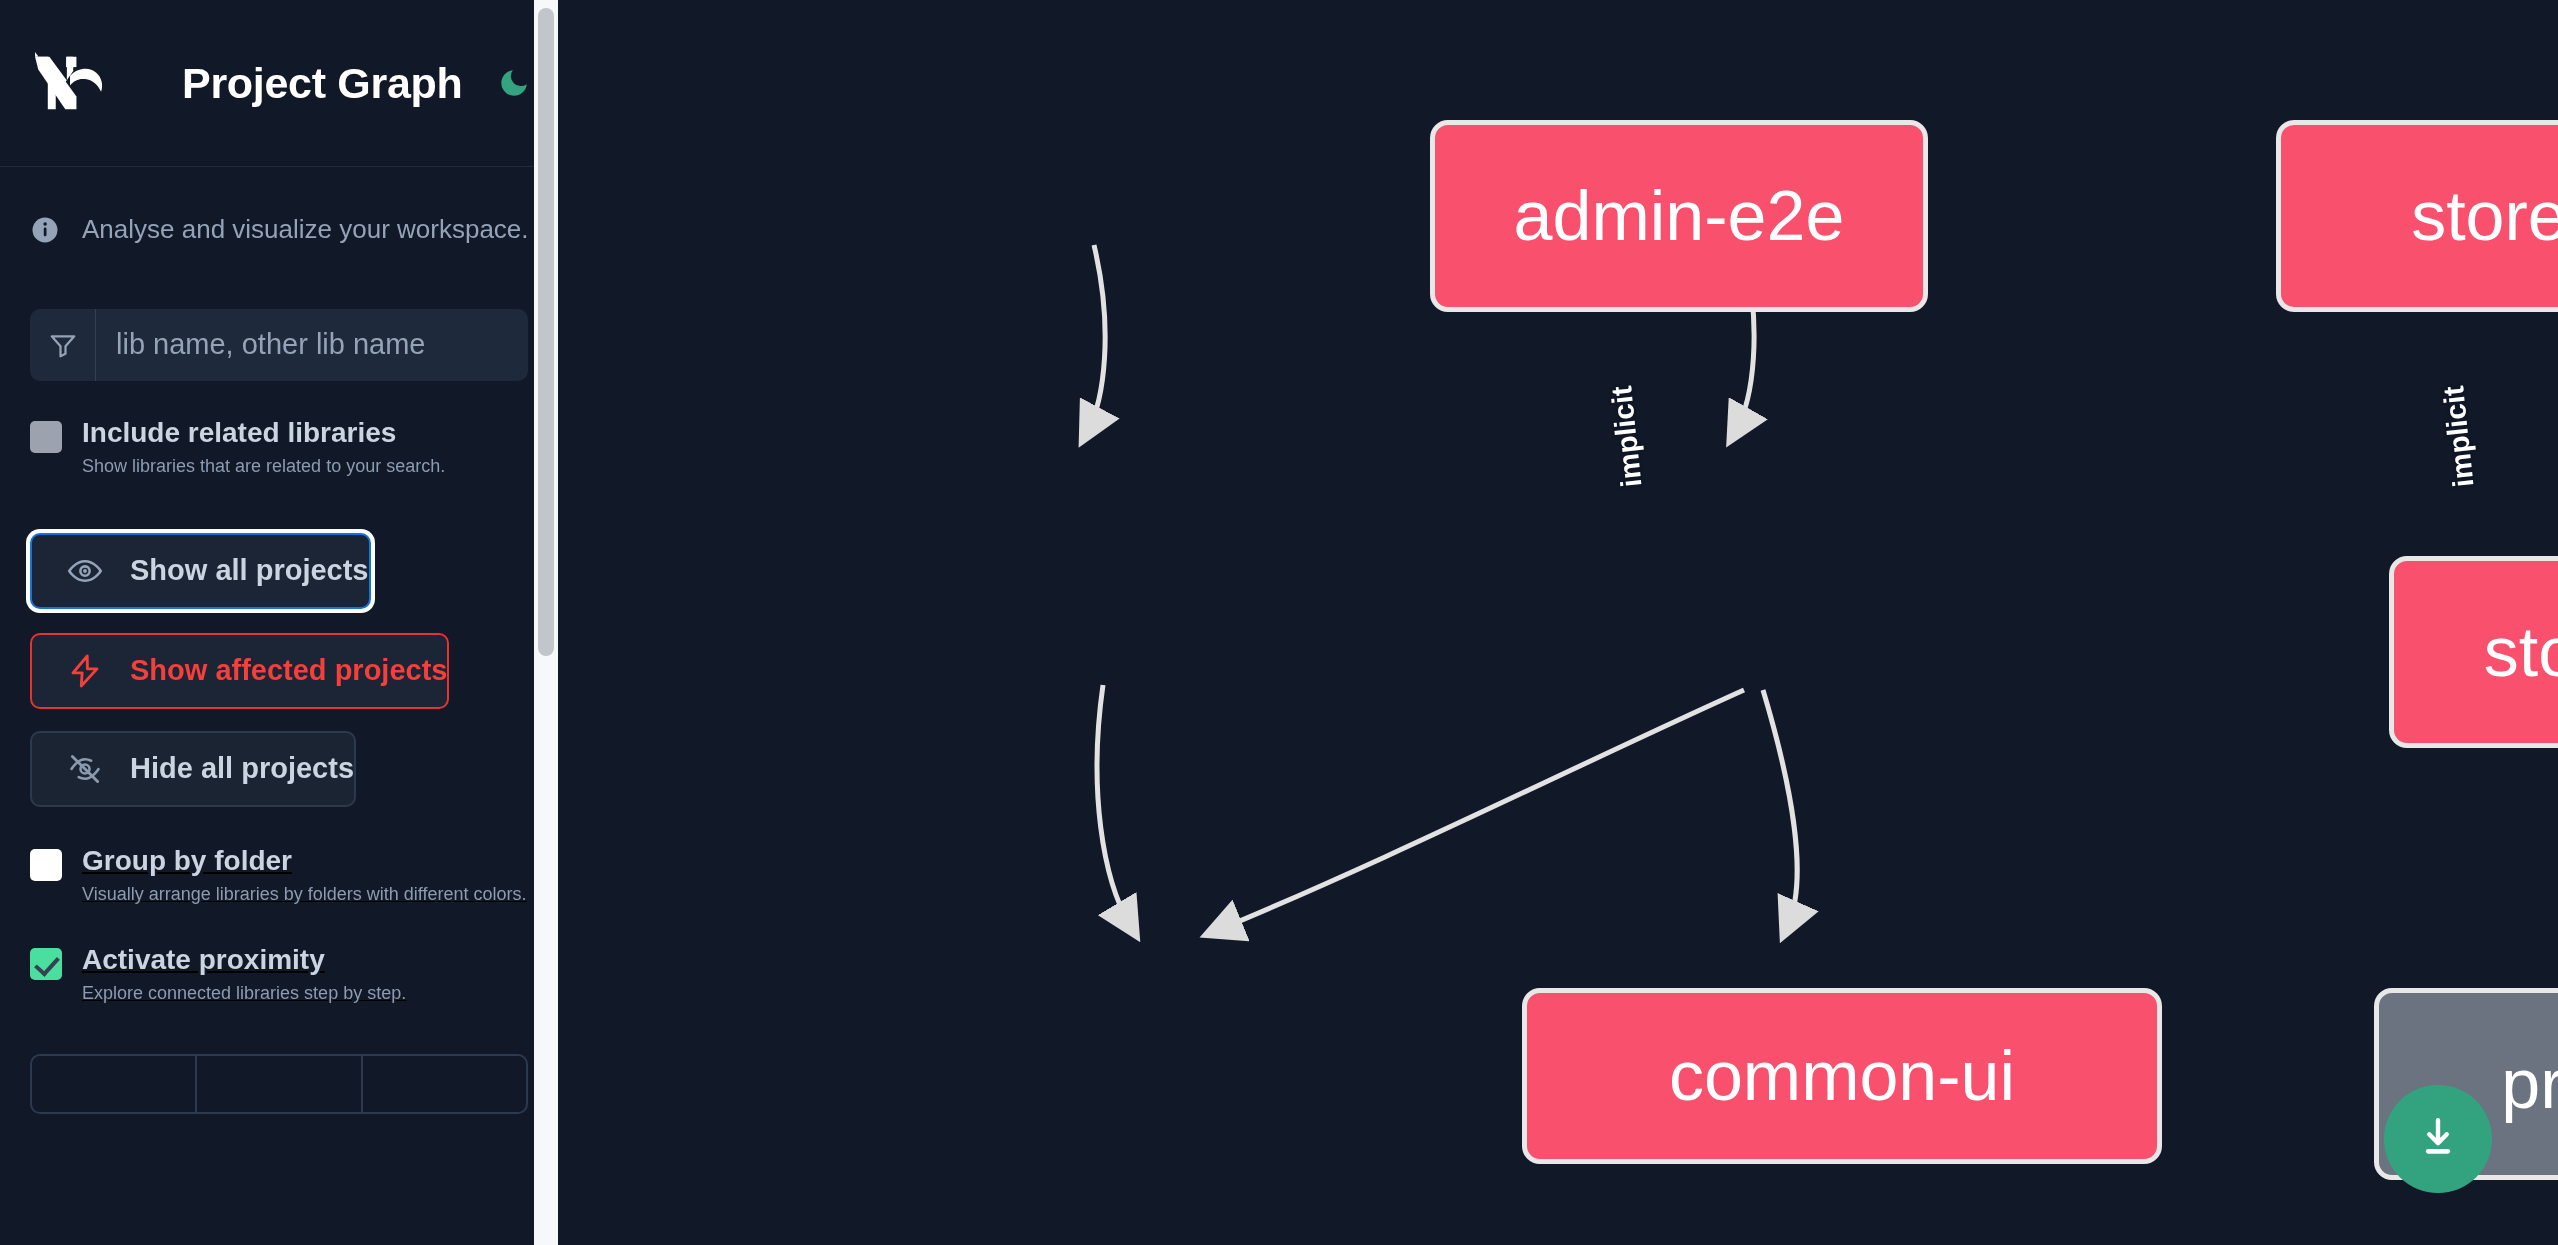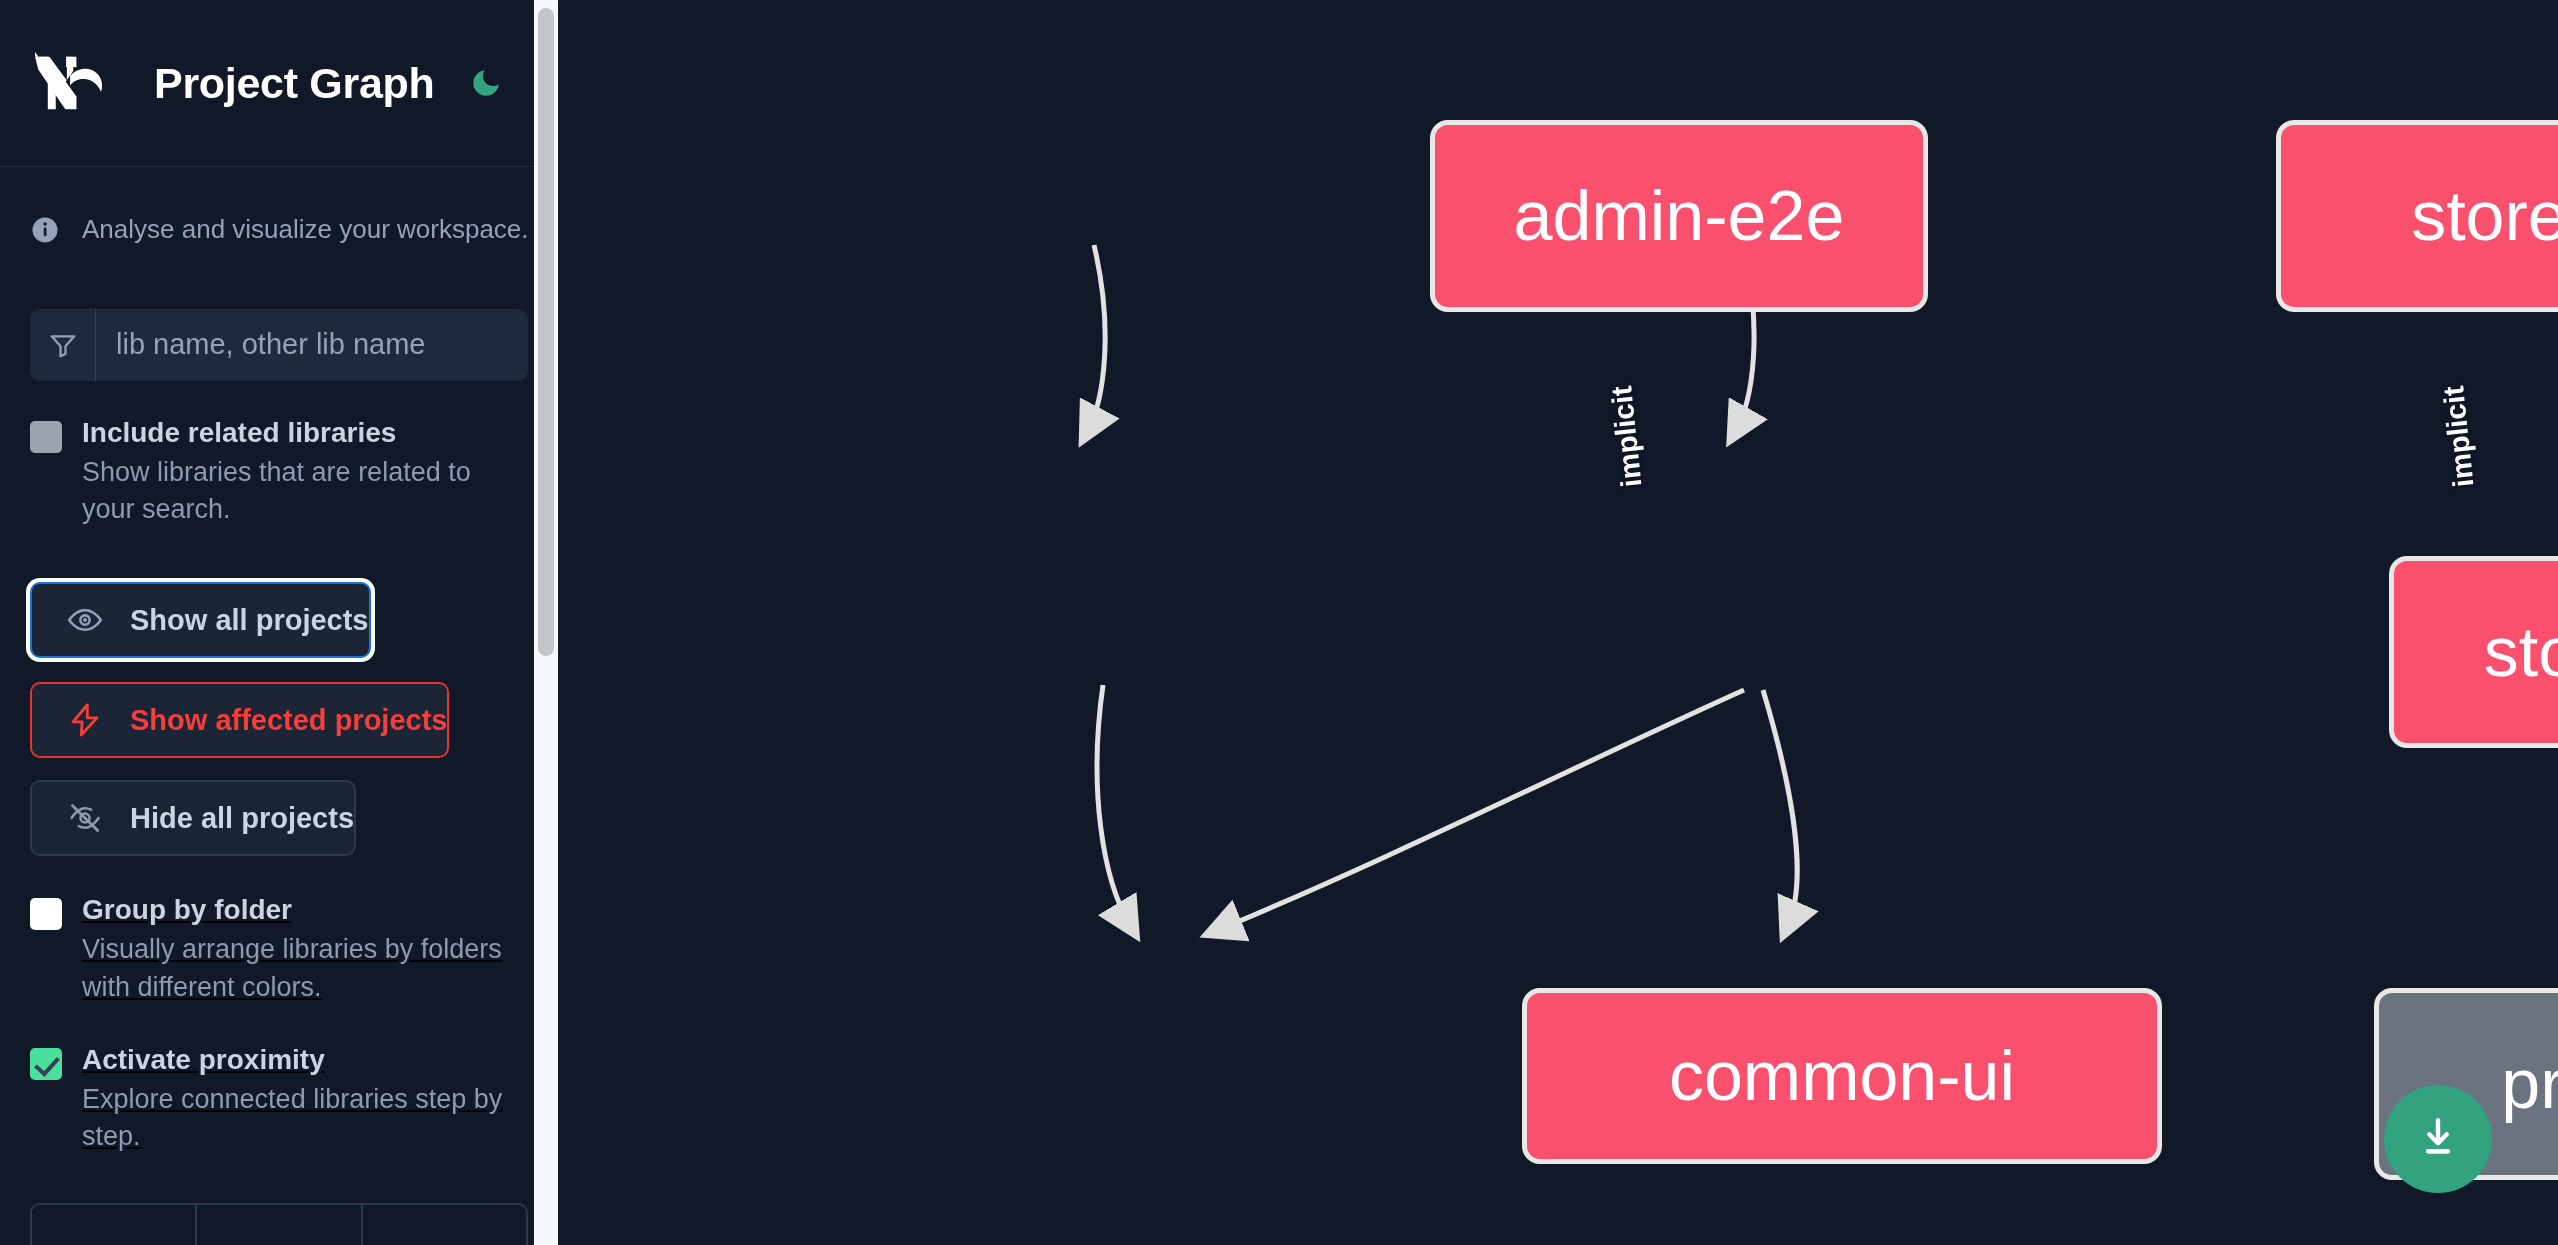--- a/index.html
+++ b/index.html
@@ -26,21 +26,21 @@
     display: flex; align-items: center;
     padding-left: 30px;
     border-bottom: 1px solid #1f2a3b;
   }
   .nx-logo { width: 96px; height: 62px; flex: 0 0 96px; }
   .app-title {
     color: #ffffff;
     font-size: 43px;
     font-weight: 700;
     letter-spacing: -0.3px;
-    margin-left: 28px;
+    margin-left: 56px;
     white-space: nowrap;
   }
   .theme-toggle {
     margin-left: 30px;
     width: 44px; height: 44px;
     display: flex; align-items: center; justify-content: center;
     cursor: pointer;
   }
 
   .sb-tagline {
@@ -112,21 +112,21 @@
   }
   .cb-texts { display: flex; flex-direction: column; justify-content: space-between; }
   .cb-label {
     color: #cbd5e1;
     font-size: 28px;
     font-weight: 700;
     line-height: 1.25;
   }
   .cb-desc {
     color: #8d9bb0;
-    font-size: 27px;
+    font-size: 18px;
     line-height: 1.38;
     margin-top: 4px;
     max-width: 445px;
   }
 
   
   .btn-stack { margin: 54px 30px 0 30px; }
   .sb-btn {
     position: relative;
     height: 76px;

